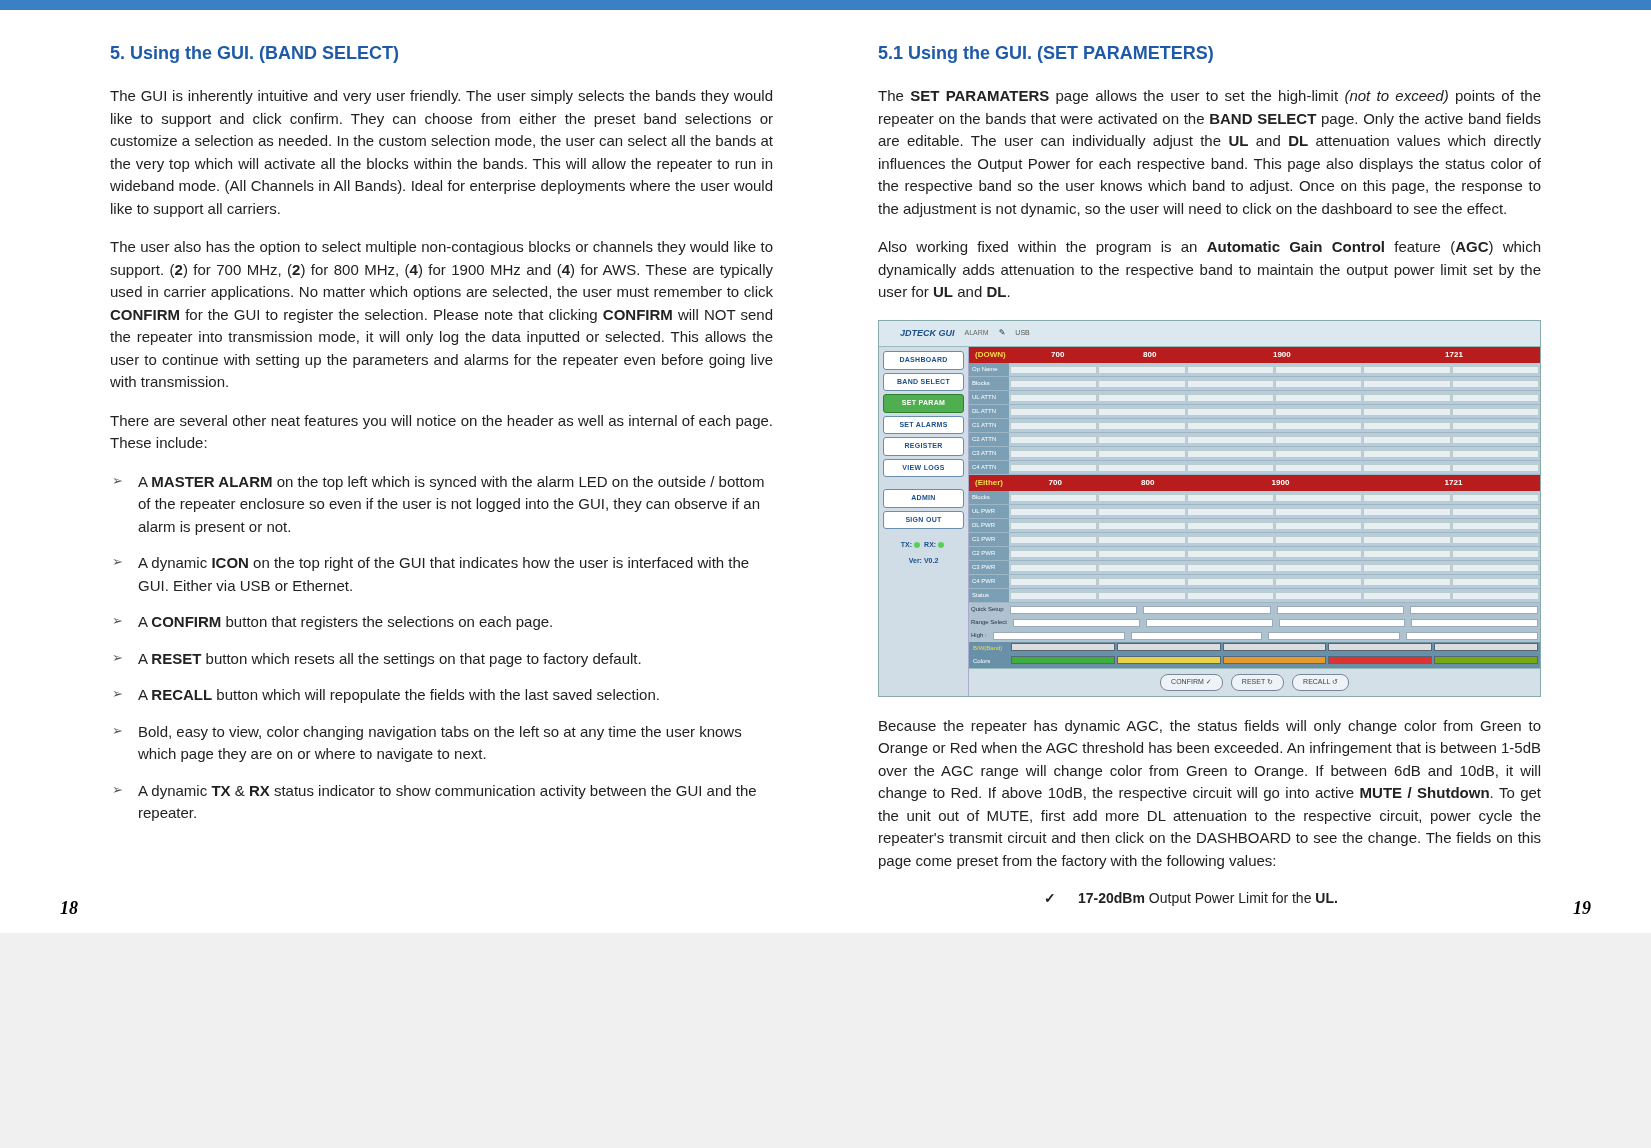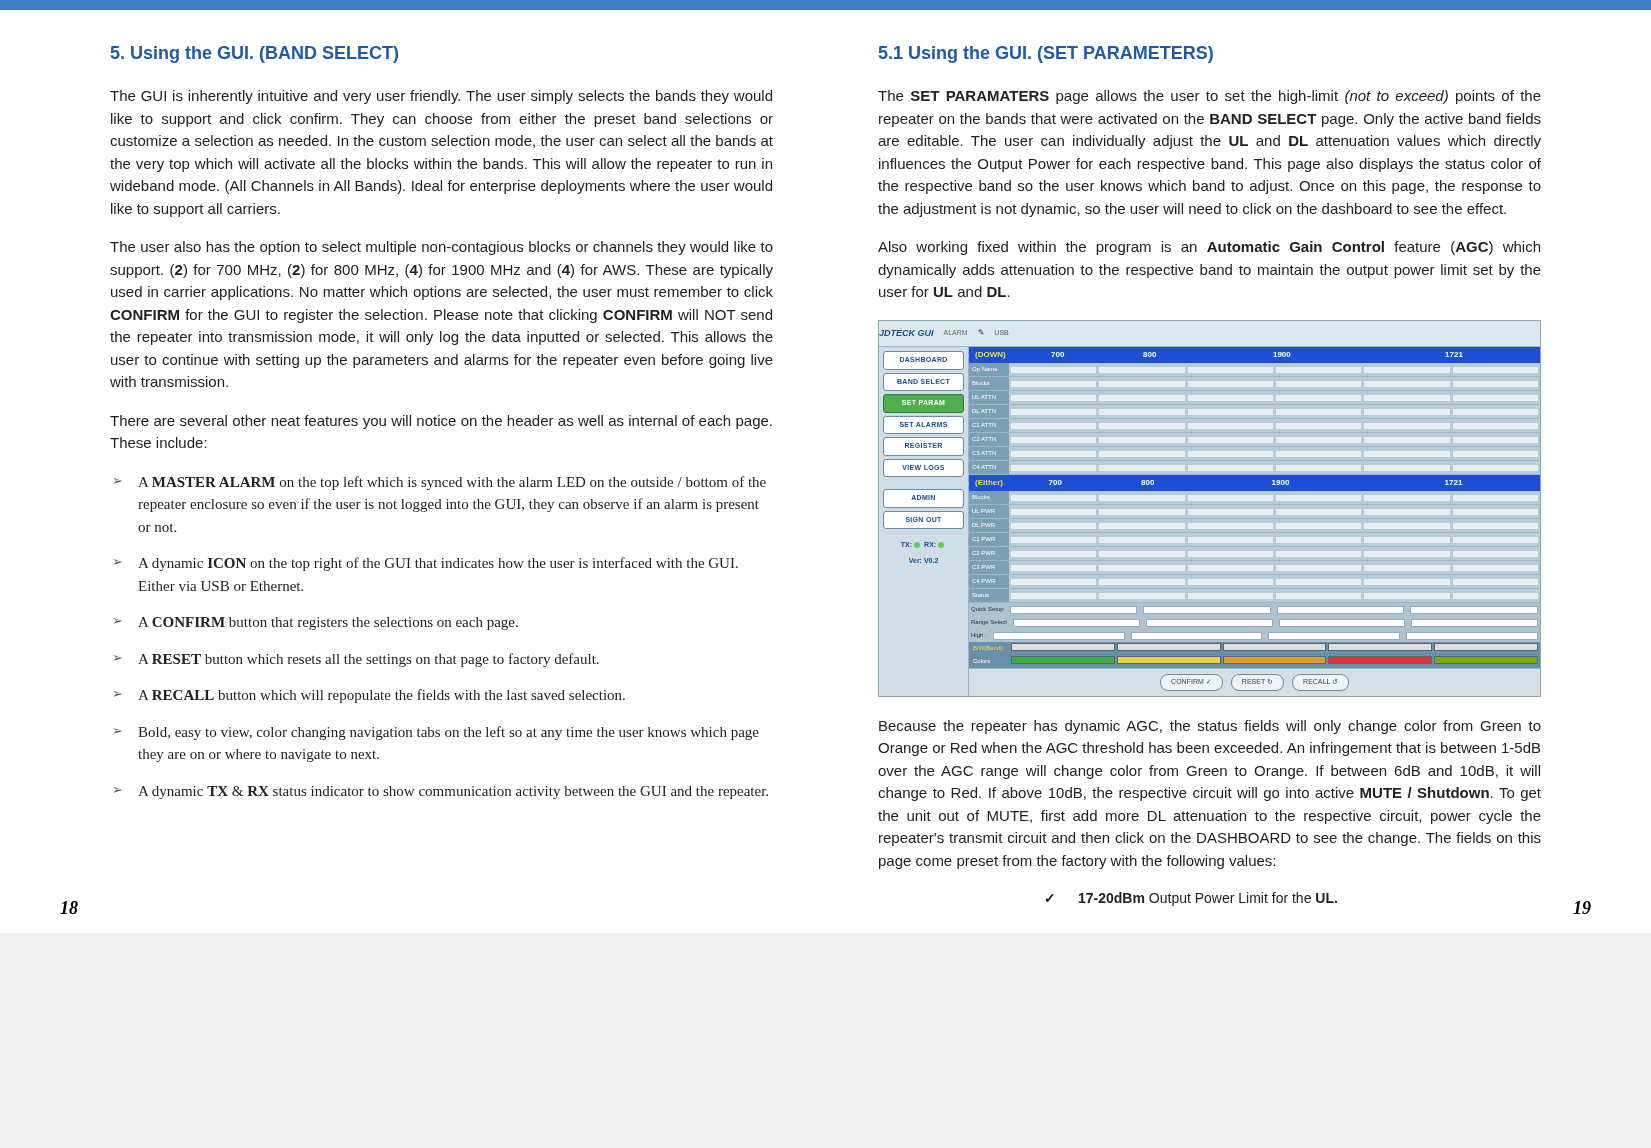--- a/index.html
+++ b/index.html
@@ -26,21 +26,21 @@
   }
   .col { flex: 1; font-size: 15px; line-height: 1.5; color: #222; }
   .section-title {
     color: #1e5aa8;
     font-weight: bold;
     font-size: 18px;
     margin-bottom: 18px;
   }
   .para { margin-bottom: 16px; text-align: justify; }
   .bullets { list-style: none; padding-left: 0; }
-  .bullets li { position: relative; padding-left: 28px; margin-bottom: 14px; font-family: Liberation Serif, serif; }
+  .bullets li { position: relative; padding-left: 28px; margin-bottom: 14px; }
   .bullets li::before { content: "➢"; position: absolute; left: 2px; top: 0; color: #555; font-size: 13px; }
   .checks { list-style: none; padding-left: 160px; margin-top: 6px; }
   .checks li { position: relative; padding-left: 40px; margin-bottom: 4px; font-size: 14px; }
   .checks li::before { content: "✓"; position: absolute; left: 6px; top: 0; color: #222; font-weight: bold; }
   b { font-weight: bold; }
   i { }
   .pagenum-left { position: absolute; bottom: 14px; left: 60px; font-style: italic; font-weight: bold; font-size: 18px; font-family: Georgia, serif; }
   .pagenum-right { position: absolute; bottom: 14px; right: 60px; font-style: italic; font-weight: bold; font-size: 18px; font-family: Georgia, serif; }
 
   
@@ -48,40 +48,40 @@
     width: 100%;
     border: 1px solid #8aa;
     background: #c8d8e0;
     margin: 10px 0 18px 0;
     font-size: 8px;
     color: #234;
     position: relative;
   }
   .gui-header {
     background: #dce8ef;
-    padding: 6px 0;
+    padding: 6px 21px;
     display: flex;
     align-items: center;
     gap: 10px;
     border-bottom: 1px solid #9bb;
   }
   .gui-logo { font-weight: bold; color: #1a4f8a; font-size: 9px; font-style: italic;}
   .gui-alarm { font-size: 7px; color:#666;}
   .gui-cfg-label { flex:1; text-align:center; color:#1a4f8a; font-weight:bold; font-size:10px; letter-spacing:1px;}
   .gui-cfg-box { display:inline-block; width:110px; height:12px; background:#fff; border:1px solid #89a; vertical-align:middle; margin-left:6px;}
   .gui-usb { font-size:7px; color:#555;}
   .gui-body { display:flex; }
   .gui-sidebar { width: 90px; background:#d0dde6; padding:4px; display:flex; flex-direction:column; gap:3px; border-right:1px solid #aac;}
   .gtab { background:#fff; border:1px solid #6a8dab; border-radius:3px; text-align:center; padding:3px 2px; font-size:7px; font-weight:bold; color:#1a4f8a; letter-spacing:.3px;}
   .gtab.green { background:#4fae4f; color:#fff; border-color:#2f7f2f;}
   .gui-txrx { margin-top:8px; font-size:7px; color:#1a4f8a; text-align:center;}
   .gui-txrx .dot { display:inline-block; width:6px; height:6px; border-radius:50%; background:#5ad05a; vertical-align:middle; margin:0 2px;}
   .gui-ver { font-size:7px; color:#1a4f8a; text-align:center; margin-top:2px; font-weight:bold;}
   .gui-main { flex:1; background:#84a8bc; padding:0; }
-  .band-head { display:flex; background:#1d4ed8; color:#fff; font-weight:bold; font-size:8px;}
+  .band-head { display:flex; background:#b91c1c; color:#fff; font-weight:bold; font-size:8px;}
   .band-head .lab { padding:2px 6px; }
   .band-head .yellow { color:#f5d94b;}
   .gui-grid { background:#b8cdd9; }
   .grid-row { display:flex; border-bottom:1px solid #9fb6c5; align-items:center;}
   .grid-row .rl { width:40px; background:#7b9fb4; color:#fff; font-size:6px; padding:2px 3px;}
   .grid-row .cells { flex:1; display:flex; gap:1px; padding:1px;}
   .cell { flex:1; height:8px; background:#e8eff3; border:1px solid #bcc;}
   .status-row { display:flex; background:#6890a9; padding:1px;}
   .status-row .sl { width:40px; color:#fff; font-size:6px; padding:1px 3px;}
   .sbox { flex:1; height:8px; margin:0 1px; border:1px solid #567; background:#ddd;}

